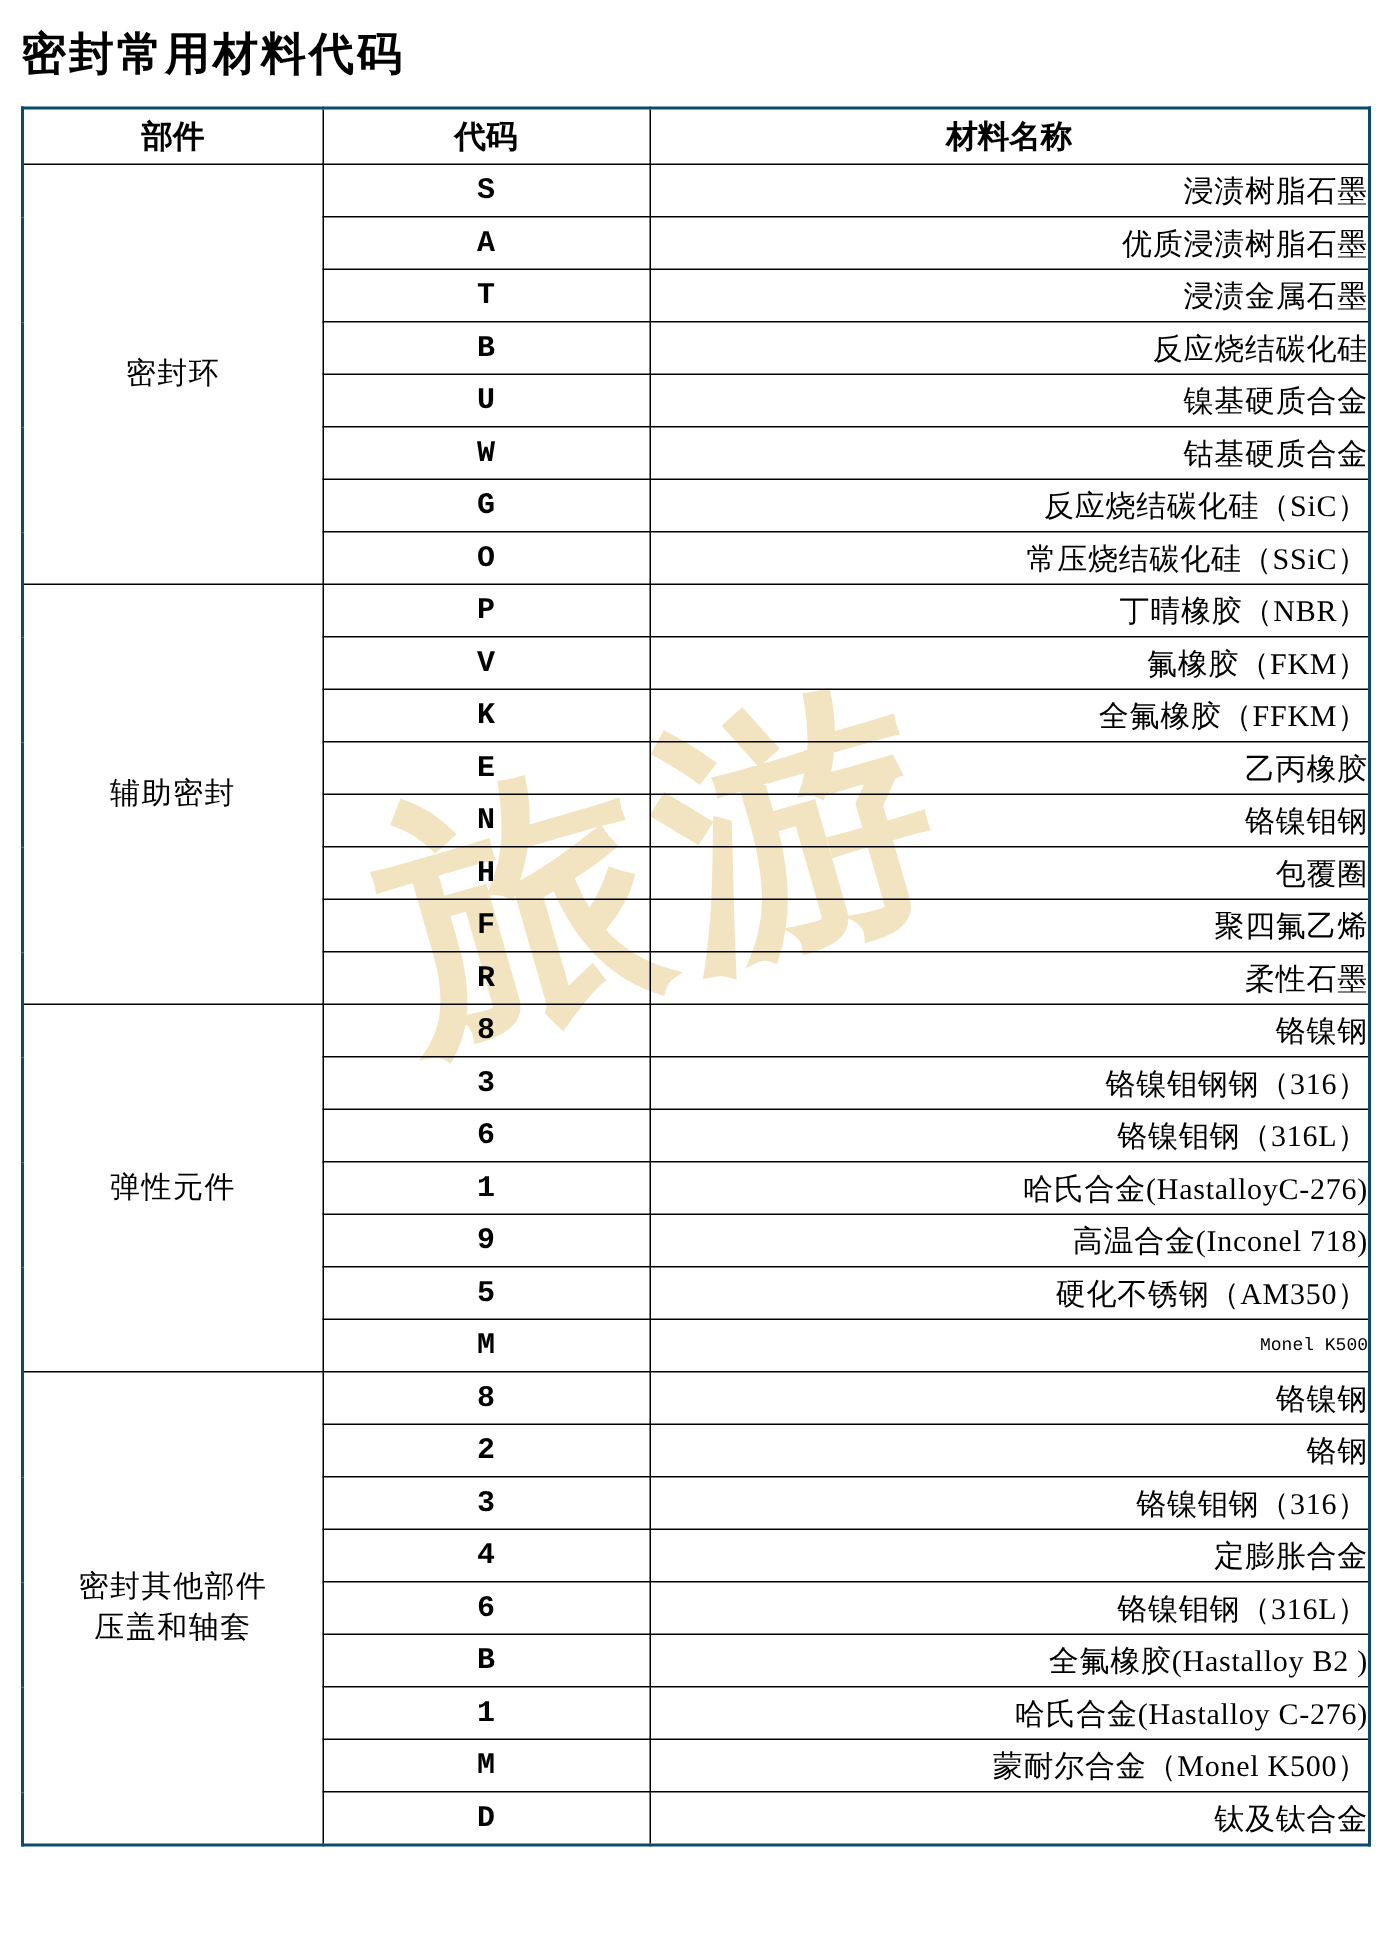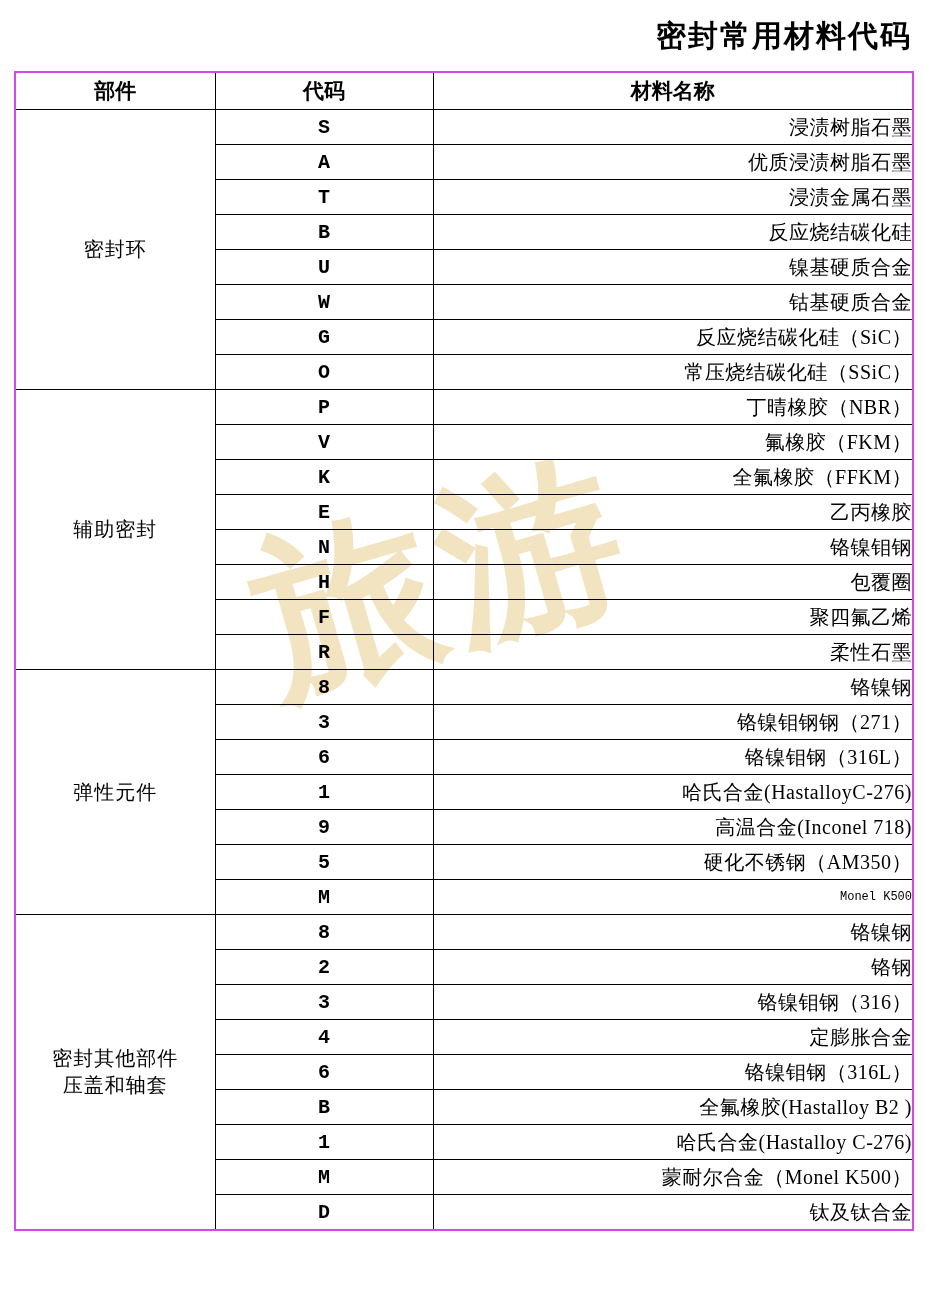--- a/index.html
+++ b/index.html
@@ -35,21 +35,21 @@
     font-size: 180px;
     line-height: 1;
     font-weight: bold;
     letter-spacing: 10px;
     transform: rotate(-16deg);
     opacity: 0.85;
     font-family: "Liberation Serif", serif;
     white-space: nowrap;
   }
   .title {
-    text-align: right;
+    text-align: left;
     font-size: 30px;
     font-weight: bold;
     letter-spacing: 2px;
     padding: 10px 0 14px 0;
     position: relative;
     z-index: 10;
     font-family: "Liberation Serif", "DejaVu Serif", serif;
   }
   table.codes {
     border-collapse: collapse;
@@ -95,21 +95,21 @@
     padding-left: 12px;
     font-size: 20px;
     letter-spacing: 0.5px;
   }
   td.mat.mono {
     font-family: "Liberation Mono", "DejaVu Sans Mono", monospace;
     font-size: 12px;
     letter-spacing: 0;
   }
   .grp-start td { border-top: 2px solid #000; }
-  table.codes { border: 2px solid #d946ef; }
+  table.codes { border: 2px solid #0c4a6e; }
 </style>
 </head>
 <body>
 
 <div class="page">
 
   <div class="watermark">旅游</div>
 
   <div class="title">密封常用材料代码</div>
 
@@ -193,21 +193,21 @@
           <td class="code">R</td>
           <td class="mat">柔性石墨</td>
         </tr>
         <tr class="grp-start">
           <td class="part" rowspan="7">弹性元件</td>
           <td class="code">8</td>
           <td class="mat">铬镍钢</td>
         </tr>
         <tr>
           <td class="code">3</td>
-          <td class="mat">铬镍钼钢钢（271）</td>
+          <td class="mat">铬镍钼钢钢（316）</td>
         </tr>
         <tr>
           <td class="code">6</td>
           <td class="mat">铬镍钼钢（316L）</td>
         </tr>
         <tr>
           <td class="code">1</td>
           <td class="mat">哈氏合金(HastalloyC-276)</td>
         </tr>
         <tr>

